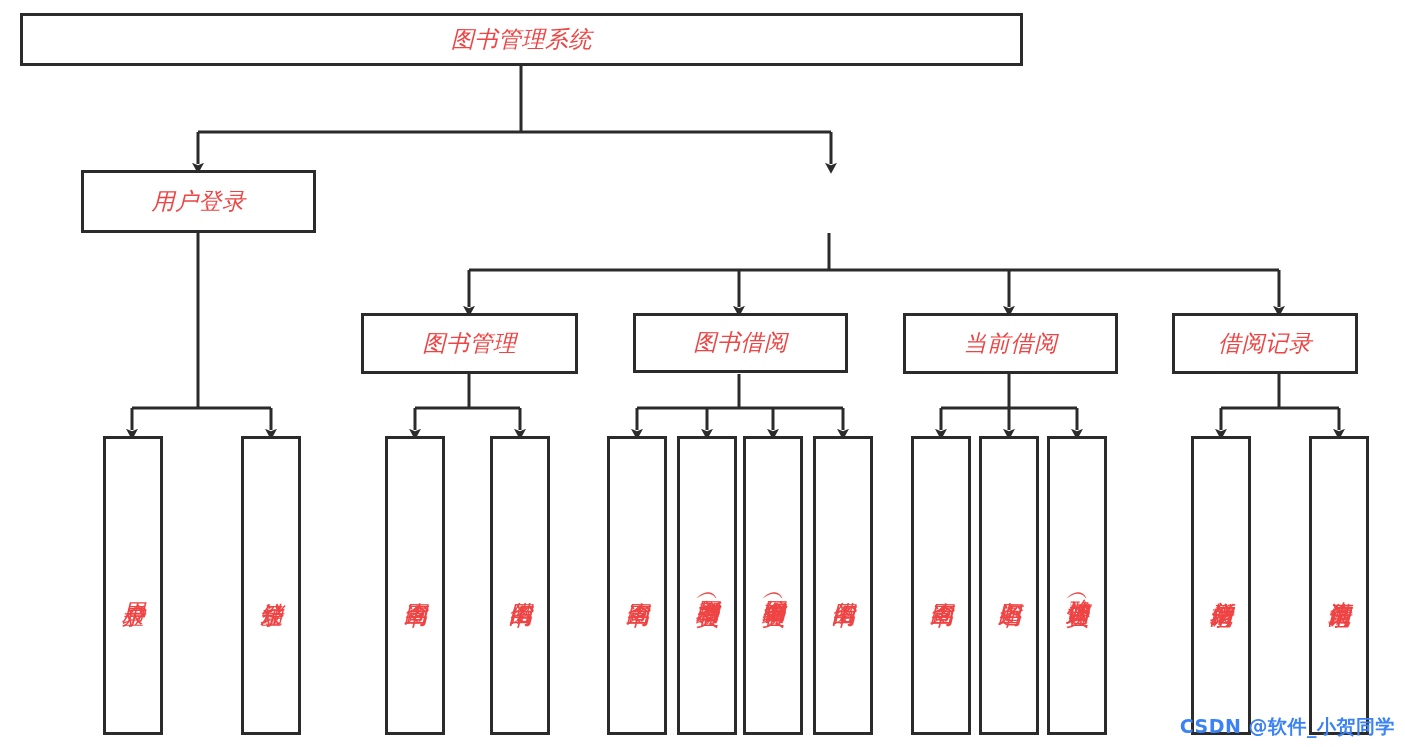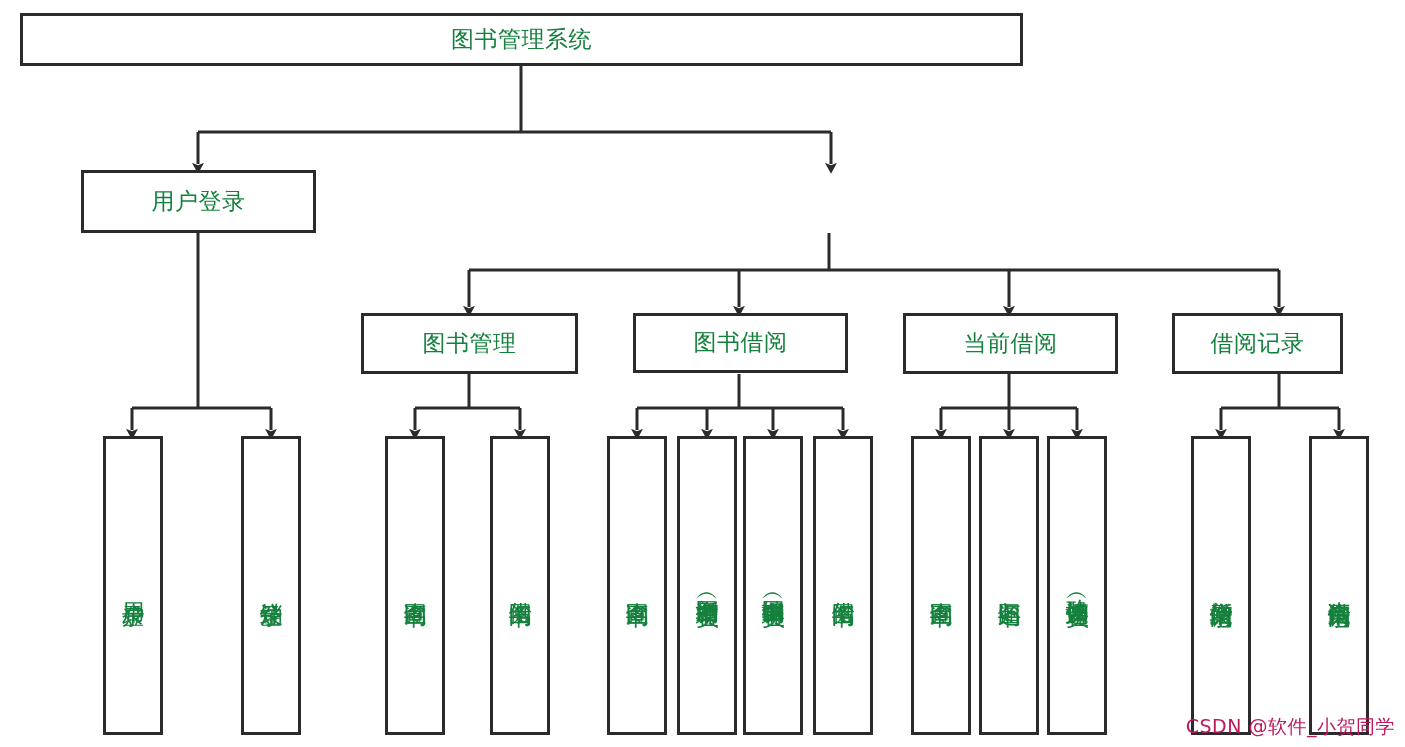--- a/index.html
+++ b/index.html
@@ -33,23 +33,24 @@
     border: 3px solid #2b2b2b;
     display: flex;
     align-items: center;
     justify-content: center;
     z-index: 2;
   }
   .node .label {
     font-size: 23px;
     line-height: 1.12;
     letter-spacing: 0.5px;
-    color: #15803d;
+    color: #ef4444;
     white-space: nowrap;
     text-align: center;
+    font-style: italic;
   }
   .node.leaf {
     border-width: 3px;
     align-items: center;
     justify-content: center;
   }
   .node.leaf .label {
     writing-mode: vertical-rl;
     text-orientation: upright;
     font-size: 23px;
@@ -60,24 +61,25 @@
     text-align: center;
   }
   .node.leaf.tall .label {
     max-height: 292px;
   }
   #watermark {
     position: absolute;
     right: 10px;
     bottom: 7px;
     font-size: 19px;
-    color: #be185d;
+    color: #3b82f6;
     letter-spacing: 0.5px;
     z-index: 5;
     white-space: nowrap;
+    font-weight: bold;
   }
 </style>
 </head>
 <body>
 
 <div id="canvas">
 
   <svg id="wires" viewBox="0 0 1405 747" xmlns="http://www.w3.org/2000/svg">
     <defs>
       <marker id="arrow" markerWidth="11" markerHeight="12" refX="1.2" refY="6" orient="auto" markerUnits="userSpaceOnUse">
@@ -145,21 +147,21 @@
   </div>
 
   <div class="node" style="left:633px; top:313px; width:215px; height:60px;">
     <span class="label">图书借阅</span>
   </div>
 
   <div class="node" style="left:903px; top:313px; width:215px; height:61px;">
     <span class="label">当前借阅</span>
   </div>
 
-  <div class="node" style="left:1172px; top:313px; width:171px; height:61px;">
+  <div class="node" style="left:1172px; top:313px; width:186px; height:61px;">
     <span class="label">借阅记录</span>
   </div>
 
   <div class="node leaf" style="left:103px; top:436px; width:60px; height:299px;">
     <span class="label">用户登录</span>
   </div>
 
   <div class="node leaf" style="left:241px; top:436px; width:60px; height:299px;">
     <span class="label">注销登录</span>
   </div>

